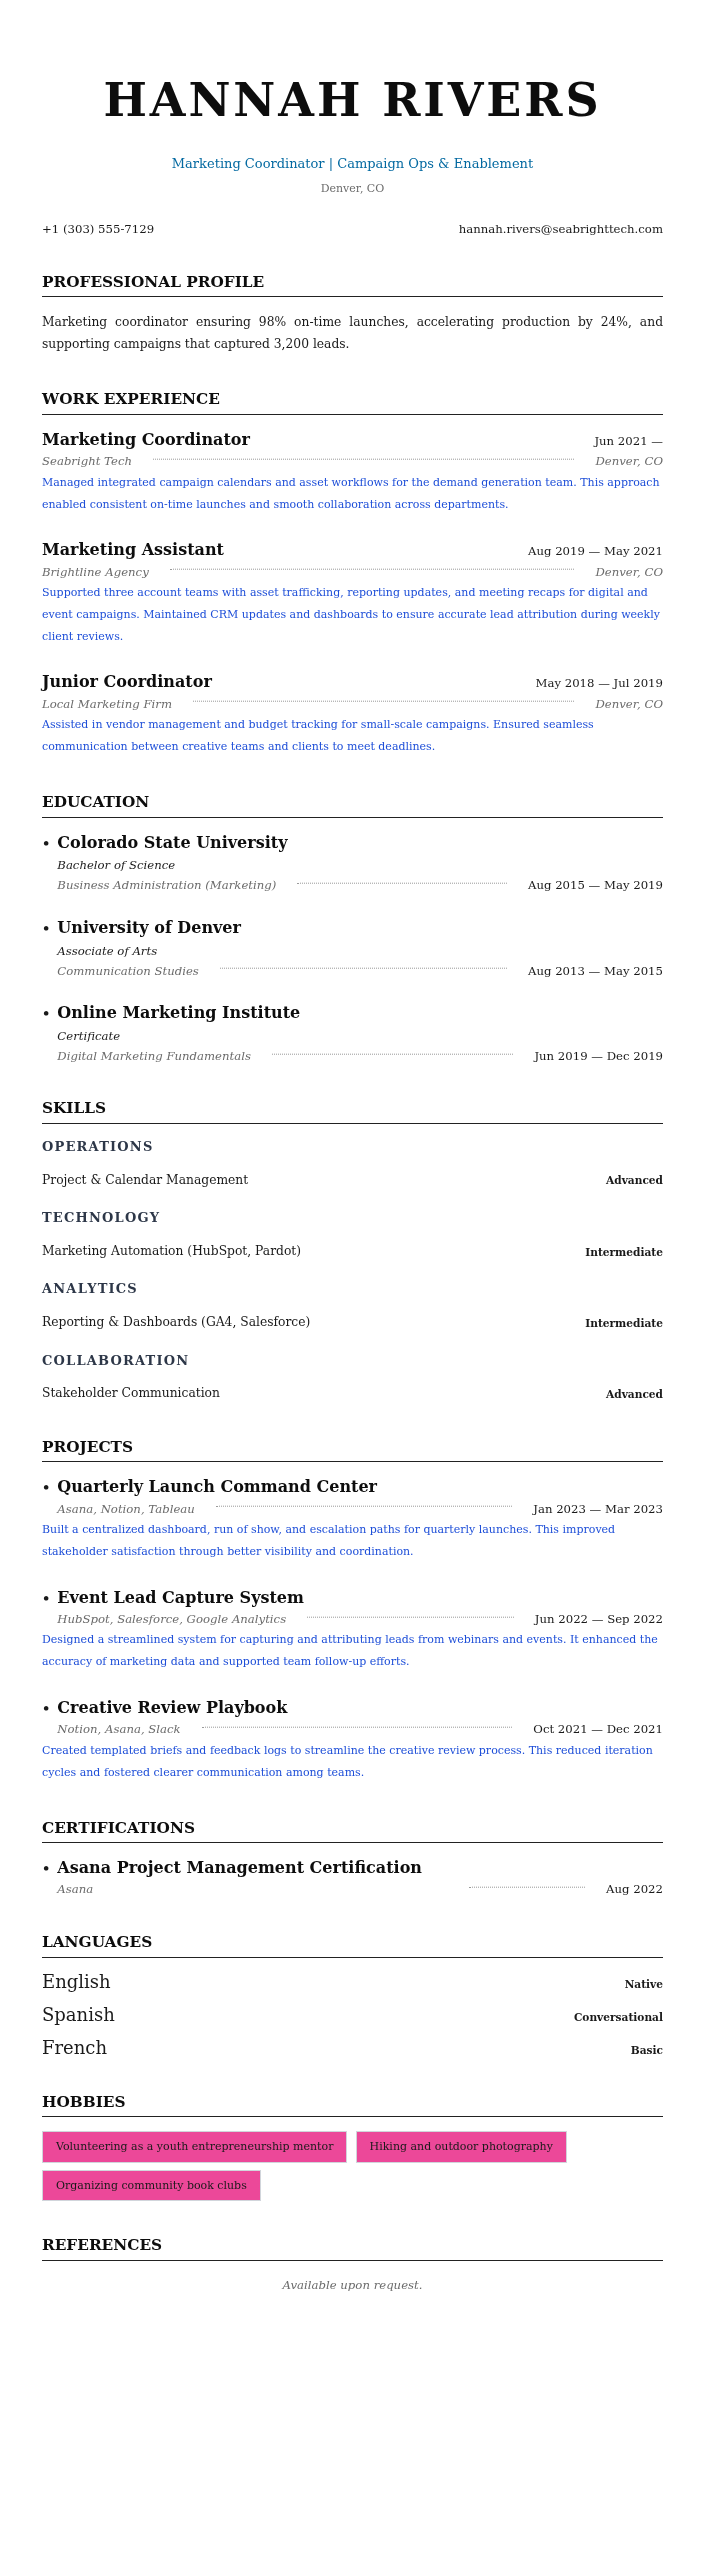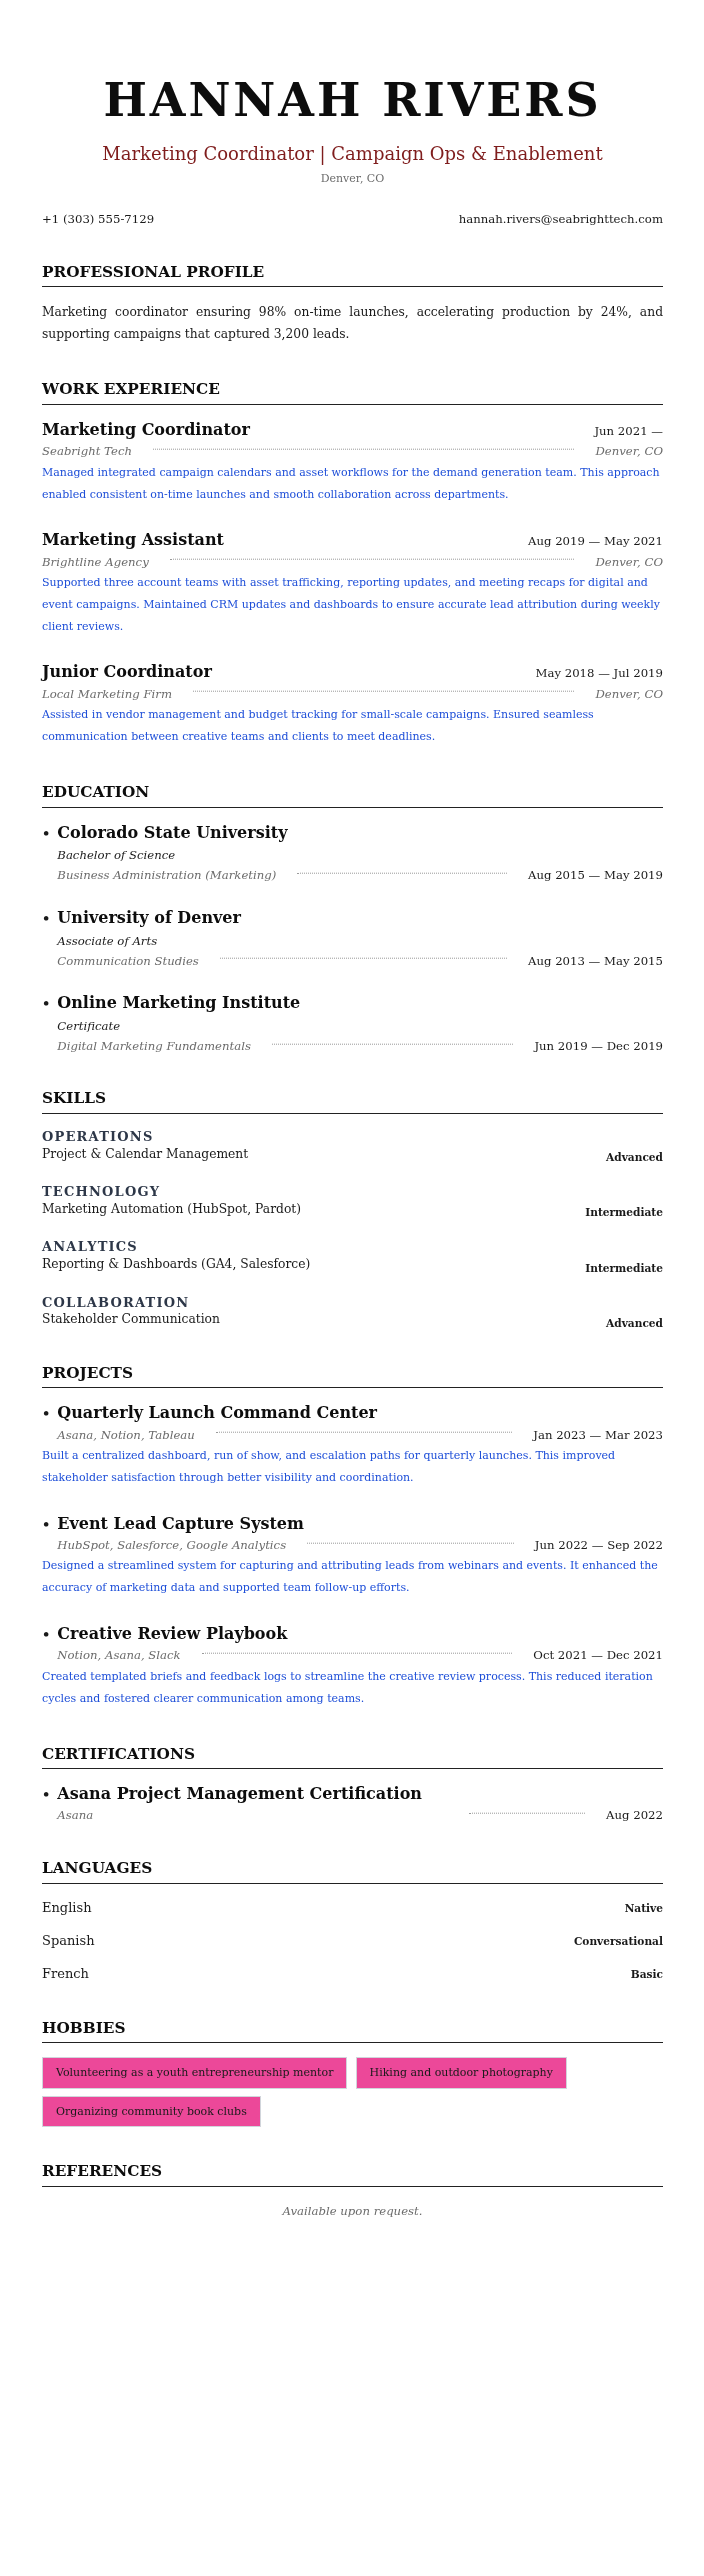--- a/index.html
+++ b/index.html
@@ -10,21 +10,21 @@
     color: #1a1a1a;
   }
   .page { padding: 74px 42px 47px 42px; }
 
   
   .header { text-align: center; }
   .name {
     font-size: 46px; font-weight: bold; letter-spacing: 2.9px;
     line-height: 53px; color: #0d0d0d;
   }
-  .subtitle { font-size: 18px; margin-top: 17px; line-height: 20px; color: #7f1d1d; }
+  .subtitle { font-size: 13px; margin-top: 27px; line-height: 20px; color: #0369a1; }
   .location { font-size: 11px; color: #6b6b6b; margin-top: 7px; line-height: 15.3px; }
   .contacts {
     display: flex; justify-content: space-between;
     margin-top: 25px; font-size: 11.7px; line-height: 16.4px; text-align: left;
   }
 
   
   .section { margin-top: 34px; }
   .section-title {
     font-size: 15.3px; font-weight: bold; line-height: 20px;
@@ -53,28 +53,28 @@
   .indented { padding-left: 15.3px; }
   .degree { font-size: 11.7px; font-style: italic; color: #1a1a1a; line-height: 17.6px; margin-top: 3.5px; }
 
   
   .skill-group { margin-bottom: 20px; }
   .skill-group:last-child { margin-bottom: 0; }
   .skill-cat {
     font-size: 13px; font-weight: bold; letter-spacing: 1.2px;
     color: #2d3748; line-height: 17.6px;
   }
-  .skill-row { display: flex; justify-content: space-between; align-items: flex-end; margin-top: 0; }
+  .skill-row { display: flex; justify-content: space-between; align-items: center; margin-top: 16px; }
   .skill-name { font-size: 12.3px; line-height: 17.6px; }
   .skill-level { font-size: 10.6px; font-weight: bold; }
 
   
   .lang-row { display: flex; justify-content: space-between; align-items: baseline; margin-bottom: 13px; }
   .lang-row:last-child { margin-bottom: 0; }
-  .lang-name { font-size: 13px; line-height: 20px; text-align: center; }
+  .lang-name { font-size: 18px; line-height: 20px; text-align: center; }
   .lang-level { font-size: 10.6px; font-weight: bold; }
 
   
   .chips { display: flex; flex-wrap: wrap; gap: 7px 8.2px; }
   .chip {
     background: #ec4899; border: 0.6px solid #d1d5db;
     padding: 7px 13px; font-size: 11px; line-height: 15.3px; color: #1a1a1a;
   }
 
   .refs { text-align: center; font-size: 11.7px; font-style: italic; color: #6b6b6b; padding-top: 17.6px; }

